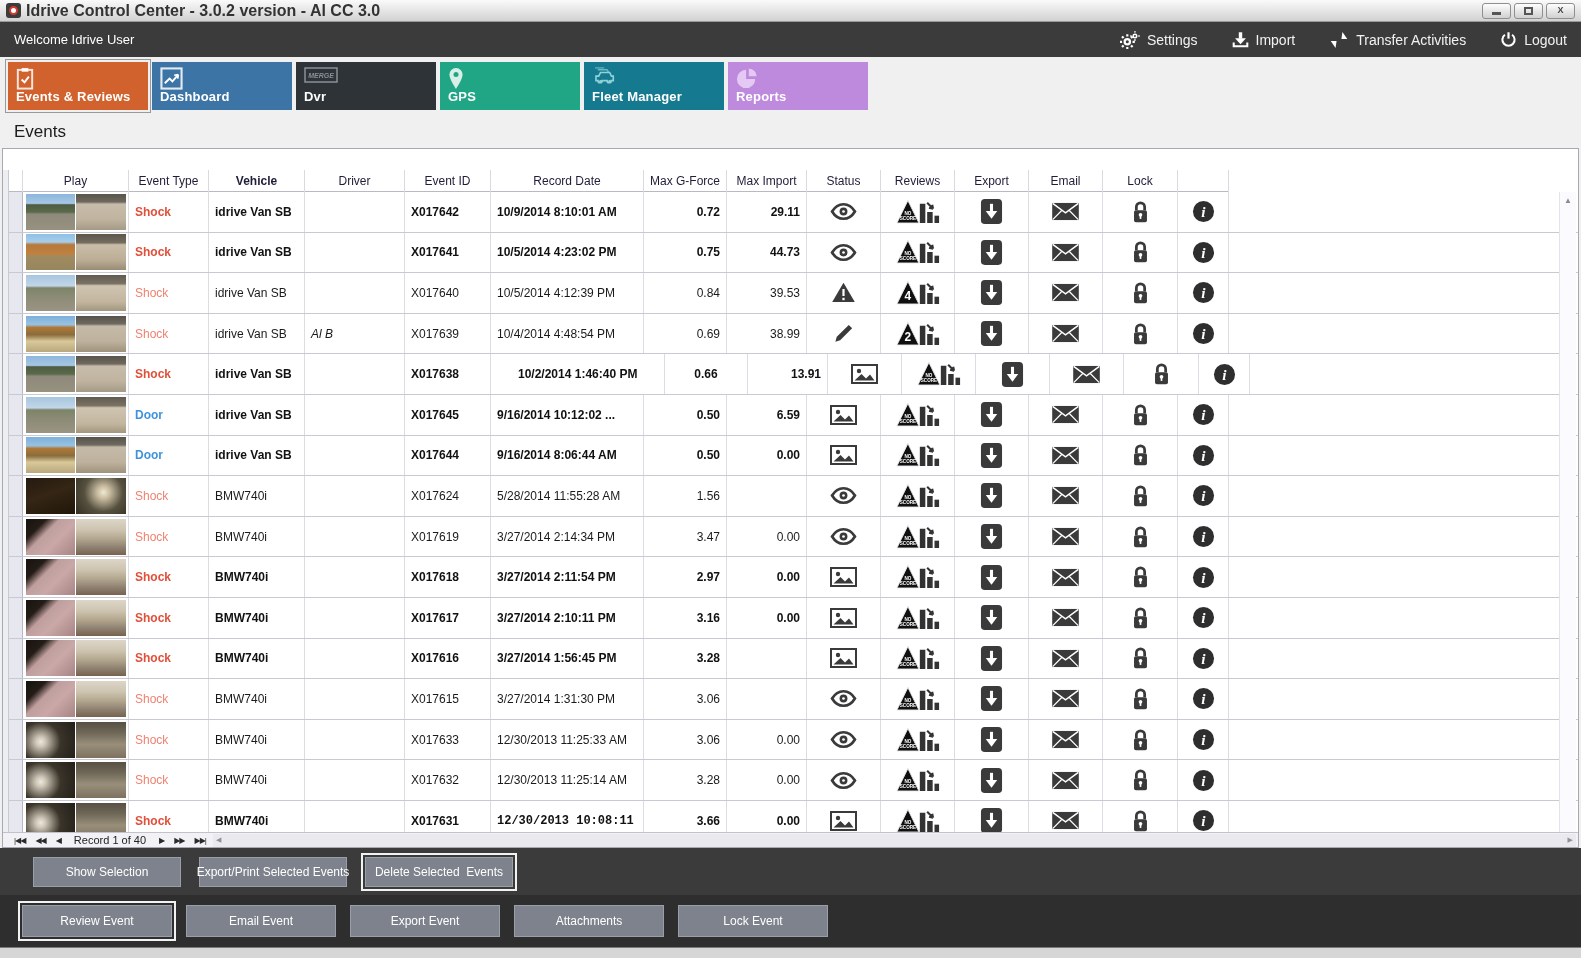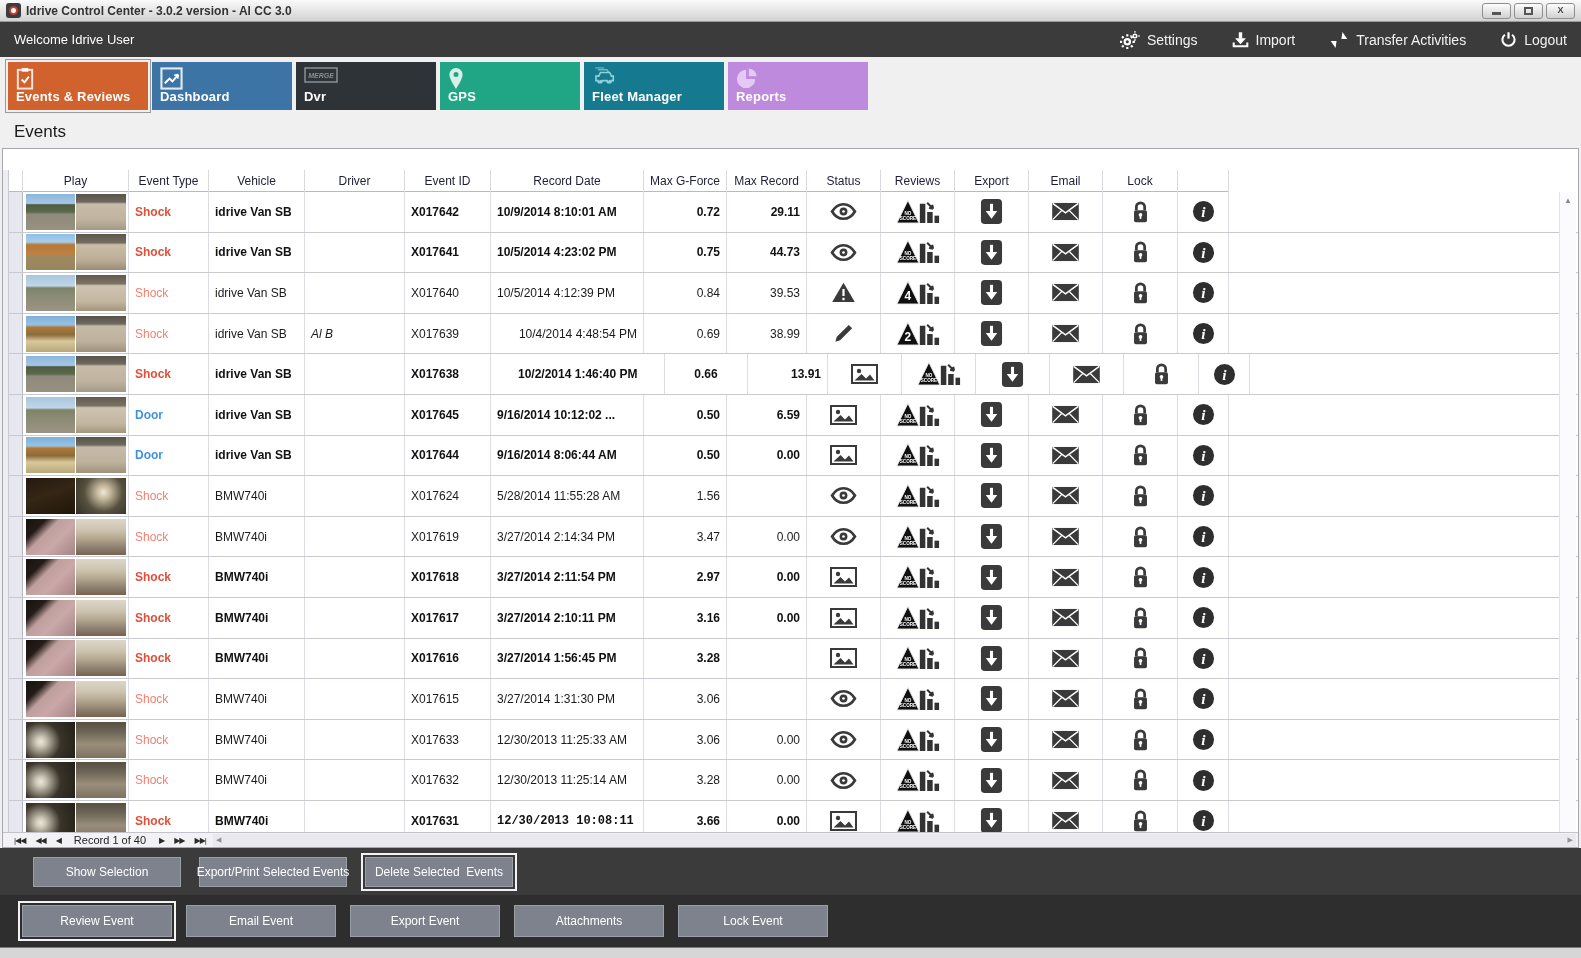--- a/index.html
+++ b/index.html
@@ -4,21 +4,21 @@
 <style>
   *{box-sizing:border-box;margin:0;padding:0}
   html,body{width:1581px;height:958px;overflow:hidden}
   body{font-family:"Liberation Sans","DejaVu Sans",sans-serif;background:#f0f0f0;position:relative;color:#222}
   .abs{position:absolute}
 
   
   .titlebar{top:0;left:0;right:0;height:22px;background:linear-gradient(#fafafa,#d2d2d2);border-bottom:1px solid #9a9a9a;display:flex;align-items:center;padding:0 4px}
   .app-icon{width:15px;height:15px;border-radius:3px;background:#3c3c3c;display:flex;align-items:center;justify-content:center;margin:0 5px 0 2px}
   .app-icon i{display:block;width:9px;height:9px;border:2.5px solid #d23a2e;border-radius:50%;background:#fff}
-  .titlebar .title{font-size:12px;font-weight:bold;color:#333}
+  .titlebar .title{font-size:16px;font-weight:bold;color:#333}
   .winctl{margin-left:auto;display:flex;gap:3px;padding-right:2px}
   .winbtn{width:29px;height:16px;border:1px solid #8f8f8f;border-radius:3px;background:linear-gradient(#fefefe,#d0d0d0);display:flex;align-items:center;justify-content:center;font-size:9px;color:#444;font-weight:bold;line-height:1}
   .winbtn .minbar{width:9px;height:3px;background:#555;margin-top:6px}
   .winbtn .maxbox{width:9px;height:8px;border:2px solid #555}
 
   
   .topbar{top:22px;left:0;right:0;height:35px;background:#3b3b3b;display:flex;align-items:center;padding:0 14px;color:#fff}
   .welcome{font-size:13px}
   .topbar .actions{margin-left:auto;display:flex;align-items:center;gap:34px}
   .tb-action{display:flex;align-items:center;gap:7px;font-size:14px;color:#f2f2f2;cursor:default}
@@ -223,37 +223,37 @@
     <div class="grid-header" id="grid-header">
         <div class="hcell" style="width: 14px;">
           <span></span>
         </div>
         <div class="hcell" style="width: 106px;">
           <span>Play</span>
         </div>
         <div class="hcell" style="width: 80px;">
           <span>Event Type</span>
         </div>
-        <div class="hcell" style="width: 96px;">
+        <div class="hcell" style="width: 96px; font-weight: bold;">
           <span>Vehicle</span>
         </div>
         <div class="hcell" style="width: 100px;">
           <span>Driver</span>
         </div>
         <div class="hcell" style="width: 86px;">
           <span>Event ID</span>
         </div>
         <div class="hcell" style="width: 153px;">
           <span>Record Date</span>
         </div>
         <div class="hcell" style="width: 83px;">
           <span>Max G-Force</span>
         </div>
         <div class="hcell" style="width: 80px;">
-          <span>Max Record</span>
+          <span>Max Import</span>
         </div>
         <div class="hcell" style="width: 74px;">
           <span>Status</span>
         </div>
         <div class="hcell" style="width: 74px;">
           <span>Reviews</span>
         </div>
         <div class="hcell" style="width: 74px;">
           <span>Export</span>
         </div>
@@ -544,21 +544,21 @@
           </div>
           <div class="cell " style="width: 96px;">
             <span>idrive Van SB</span>
           </div>
           <div class="cell " style="width: 100px; font-style: italic;">
             <span>Al B</span>
           </div>
           <div class="cell " style="width: 86px;">
             <span>X017639</span>
           </div>
-          <div class="cell " style="width: 153px; justify-content: flex-end;">
+          <div class="cell " style="width: 153px;">
             <span>10/4/2014 4:48:54 PM</span>
           </div>
           <div class="cell right" style="width: 83px;">
             <span>0.69</span>
           </div>
           <div class="cell right" style="width: 80px;">
             <span>38.99</span>
           </div>
           <div class="cell center" style="width: 74px;">
             <span class="iconbtn">

